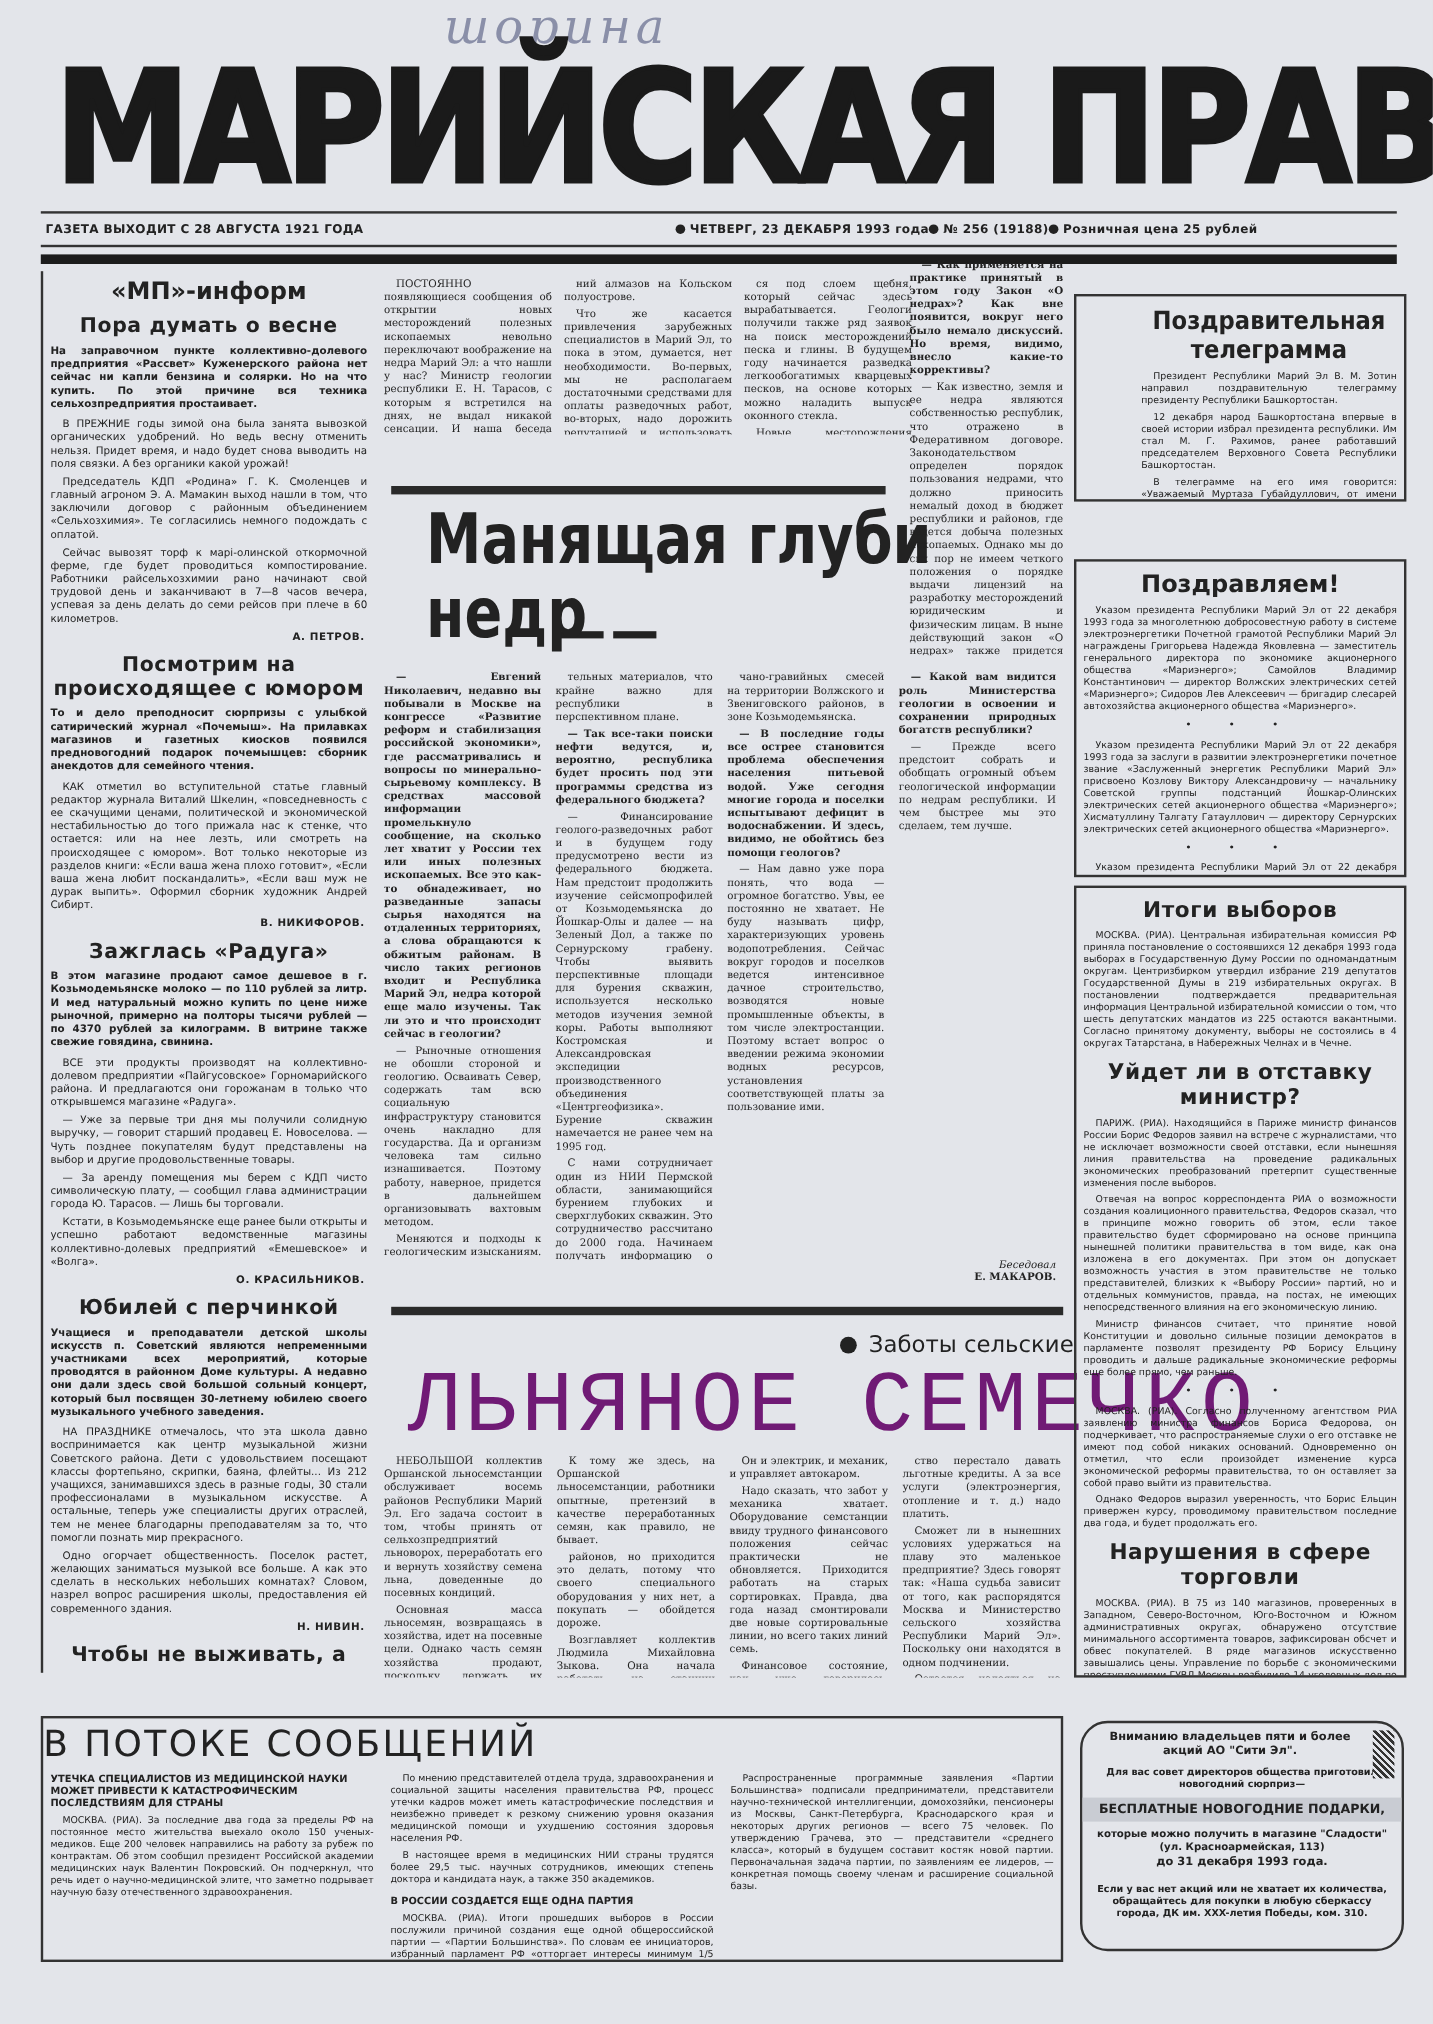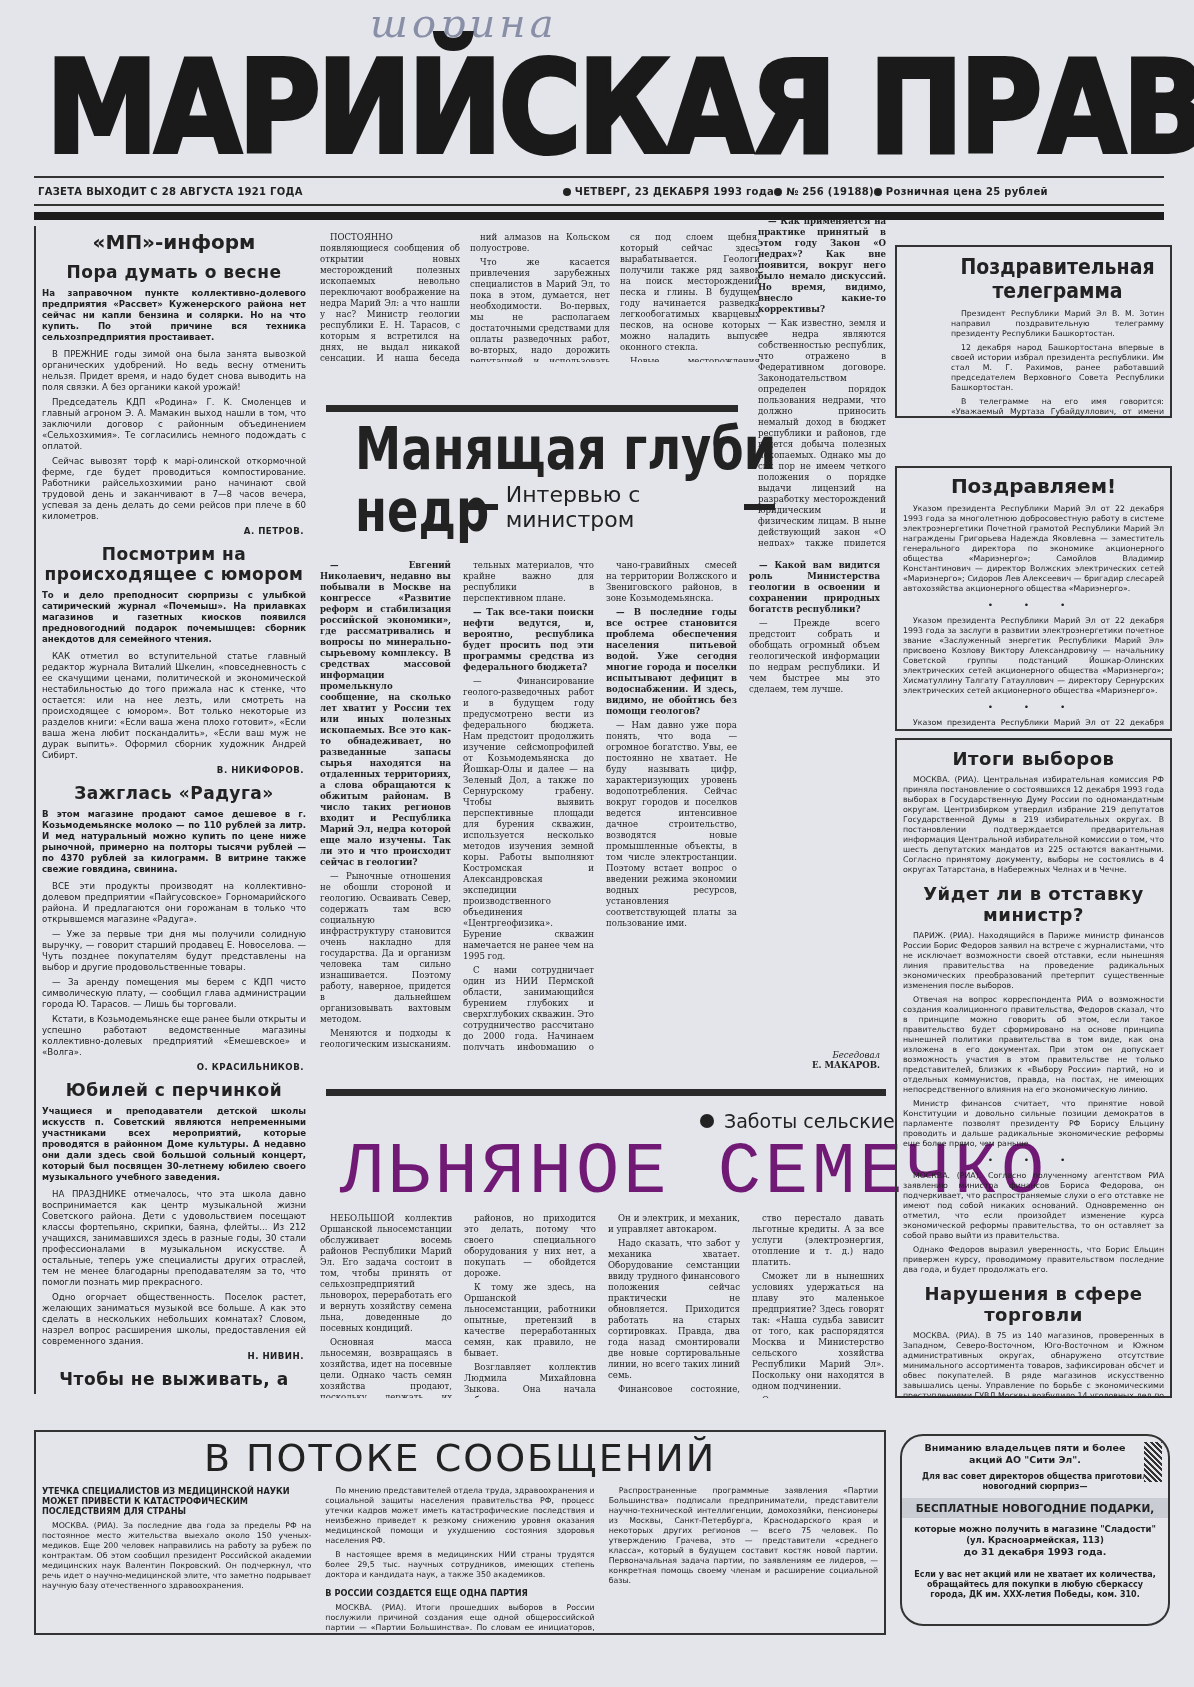--- a/index.html
+++ b/index.html
@@ -105,21 +105,20 @@
   </div>
 
   <div class="stripe" style="position:absolute; left:326px; top:405px; width:412px;"></div>
 
   <div class="col" style="left:355px; top:418px; width:420px; height:140px;">
     <div class="big-title">Манящая глубина</div>
     <div style="display:flex; align-items:flex-end; gap:12px;">
       <div class="big-title" style="width:90px">недр</div>
       <div class="rubric" style="margin-bottom:10px; margin-left:10px;">
         <span class="bar"></span>
-        <span>Интервью с министром</span>
         <span class="bar"></span>
       </div>
     </div>
   </div>
 
   <div class="col" style="left:320px; top:560px; width:560px; height:490px;">
     <div class="grid4">
       <div>
         <p class="serif q">— Евгений Николаевич, недавно вы побывали в Москве на конгрессе «Развитие реформ и стабилизация российской экономики», где рассматривались и вопросы по минерально-сырьевому комплексу. В средствах массовой информации промелькнуло сообщение, на сколько лет хватит у России тех или иных полезных ископаемых. Все это как-то обнадеживает, но разведанные запасы сырья находятся на отдаленных территориях, а слова обращаются к обжитым районам. В число таких регионов входит и Республика Марий Эл, недра которой еще мало изучены. Так ли это и что происходит сейчас в геологии?</p>
         <p class="serif">— Рыночные отношения не обошли стороной и геологию. Осваивать Север, содержать там всю социальную инфраструктуру становится очень накладно для государства. Да и организм человека там сильно изнашивается. Поэтому работу, наверное, придется в дальнейшем организовывать вахтовым методом.</p>
@@ -161,22 +160,22 @@
   </div>
   <div class="seed-title" style="position:absolute; left:340px; top:1132px;">ЛЬНЯНОЕ СЕМЕЧКО</div>
 
   <div class="col" style="left:320px; top:1213px; width:564px; height:185px;">
     <div class="grid4">
       <div>
         <p class="serif">НЕБОЛЬШОЙ коллектив Оршанской льносемстанции обслуживает восемь районов Республики Марий Эл. Его задача состоит в том, чтобы принять от сельхозпредприятий льноворох, переработать его и вернуть хозяйству семена льна, доведенные до посевных кондиций.</p>
         <p class="serif">Основная масса льносемян, возвращаясь в хозяйства, идет на посевные цели. Однако часть семян хозяйства продают, поскольку держать их негде.</p>
       </div>
       <div>
+        <p class="serif">К тому же здесь, на Оршанской льносемстанции, работники опытные, претензий в качестве переработанных семян, как правило, не бывает.</p>
         <p class="serif">районов, но приходится это делать, потому что своего специального оборудования у них нет, а покупать — обойдется дороже.</p>
-        <p class="serif">К тому же здесь, на Оршанской льносемстанции, работники опытные, претензий в качестве переработанных семян, как правило, не бывает.</p>
         <p class="serif">Возглавляет коллектив Людмила Михайловна Зыкова. Она начала работать на станции агрономом в 1970 году, а в 1986 году стала заведующей.</p>
       </div>
       <div>
         <p class="serif">Он и электрик, и механик, и управляет автокаром.</p>
         <p class="serif">Надо сказать, что забот у механика хватает. Оборудование семстанции ввиду трудного финансового положения сейчас практически не обновляется. Приходится работать на старых сортировках. Правда, два года назад смонтировали две новые сортировальные линии, но всего таких линий семь.</p>
         <p class="serif">Финансовое состояние, как уже говорилось, неважное.</p>
       </div>
       <div>
         <p class="serif">ство перестало давать льготные кредиты. А за все услуги (электроэнергия, отопление и т. д.) надо платить.</p>
         <p class="serif">Сможет ли в нынешних условиях удержаться на плаву это маленькое предприятие? Здесь говорят так: «Наша судьба зависит от того, как распорядятся Москва и Министерство сельского хозяйства Республики Марий Эл». Поскольку они находятся в одном подчинении.</p>
@@ -214,21 +213,21 @@
     <div class="dots3">• • •</div>
     <p class="body" style="font-size:7.8px; line-height:10px">МОСКВА. (РИА). Согласно полученному агентством РИА заявлению министра финансов Бориса Федорова, он подчеркивает, что распространяемые слухи о его отставке не имеют под собой никаких оснований. Одновременно он отметил, что если произойдет изменение курса экономической реформы правительства, то он оставляет за собой право выйти из правительства.</p>
     <p class="body" style="font-size:7.8px; line-height:10px">Однако Федоров выразил уверенность, что Борис Ельцин привержен курсу, проводимому правительством последние два года, и будет продолжать его.</p>
 
     <div class="h-sans" style="font-size:18px">Нарушения в сфере торговли</div>
     <p class="body" style="font-size:7.8px; line-height:10px">МОСКВА. (РИА). В 75 из 140 магазинов, проверенных в Западном, Северо-Восточном, Юго-Восточном и Южном административных округах, обнаружено отсутствие минимального ассортимента товаров, зафиксирован обсчет и обвес покупателей. В ряде магазинов искусственно завышались цены. Управление по борьбе с экономическими преступлениями ГУВД Москвы возбудило 14 уголовных дел по выявленным фактам. Таковы итоги проведенных проверок московских предприятий общепита и торговли.</p>
 
   </div>
 
   <div class="col box" style="left:34px; top:1430px; width:852px; height:205px;">
-    <div style="text-align:center; font-size:38px; letter-spacing:2px; margin:4px 0 6px;">В ПОТОКЕ СООБЩЕНИЙ</div>
+    <div style="text-align:left; font-size:30px; letter-spacing:2px; margin:4px 0 6px;">В ПОТОКЕ СООБЩЕНИЙ</div>
     <div style="display:grid; grid-template-columns:1fr 1fr 1fr; gap:14px; padding:0 6px;">
       <div>
         <p style="font-size:8.2px; font-weight:bold; line-height:10px; margin-bottom:5px">УТЕЧКА СПЕЦИАЛИСТОВ ИЗ МЕДИЦИНСКОЙ НАУКИ МОЖЕТ ПРИВЕСТИ К КАТАСТРОФИЧЕСКИМ ПОСЛЕДСТВИЯМ ДЛЯ СТРАНЫ</p>
         <p class="body" style="font-size:7.8px; line-height:10px; margin:0">МОСКВА. (РИА). За последние два года за пределы РФ на постоянное место жительства выехало около 150 ученых-медиков. Еще 200 человек направились на работу за рубеж по контрактам. Об этом сообщил президент Российской академии медицинских наук Валентин Покровский. Он подчеркнул, что речь идет о научно-медицинской элите, что заметно подрывает научную базу отечественного здравоохранения.</p>
       </div>
       <div>
         <p class="body" style="font-size:7.8px; line-height:10px; margin:0 0 4px">По мнению представителей отдела труда, здравоохранения и социальной защиты населения правительства РФ, процесс утечки кадров может иметь катастрофические последствия и неизбежно приведет к резкому снижению уровня оказания медицинской помощи и ухудшению состояния здоровья населения РФ.</p>
         <p class="body" style="font-size:7.8px; line-height:10px; margin:0 0 8px">В настоящее время в медицинских НИИ страны трудятся более 29,5 тыс. научных сотрудников, имеющих степень доктора и кандидата наук, а также 350 академиков.</p>
         <p style="font-size:8.2px; font-weight:bold; line-height:10px; margin-bottom:5px">В РОССИИ СОЗДАЕТСЯ ЕЩЕ ОДНА ПАРТИЯ</p>
         <p class="body" style="font-size:7.8px; line-height:10px; margin:0">МОСКВА. (РИА). Итоги прошедших выборов в России послужили причиной создания еще одной общероссийской партии — «Партии Большинства». По словам ее инициаторов, избранный парламент РФ «отторгает интересы минимум 1/5 нашего общества». Методику данных подсчетов изложил на пресс-конференции в культурном центре РИА координатор оргкомитета по созданию «Партии Большинства», московский предприниматель Вячеслав Грачев. К «отторгнутым», отметил он, следует отнести около двух десятков предвыборных объединений и блоков, не набравших необходимого для регистрации количества подписей избирателей, а также не преодолевших 5-процентный барьер для вхождения в парламент. Кроме того, к ним относятся независимые кандидаты в депутаты, не завоевавшие нужного числа голосов.</p>

